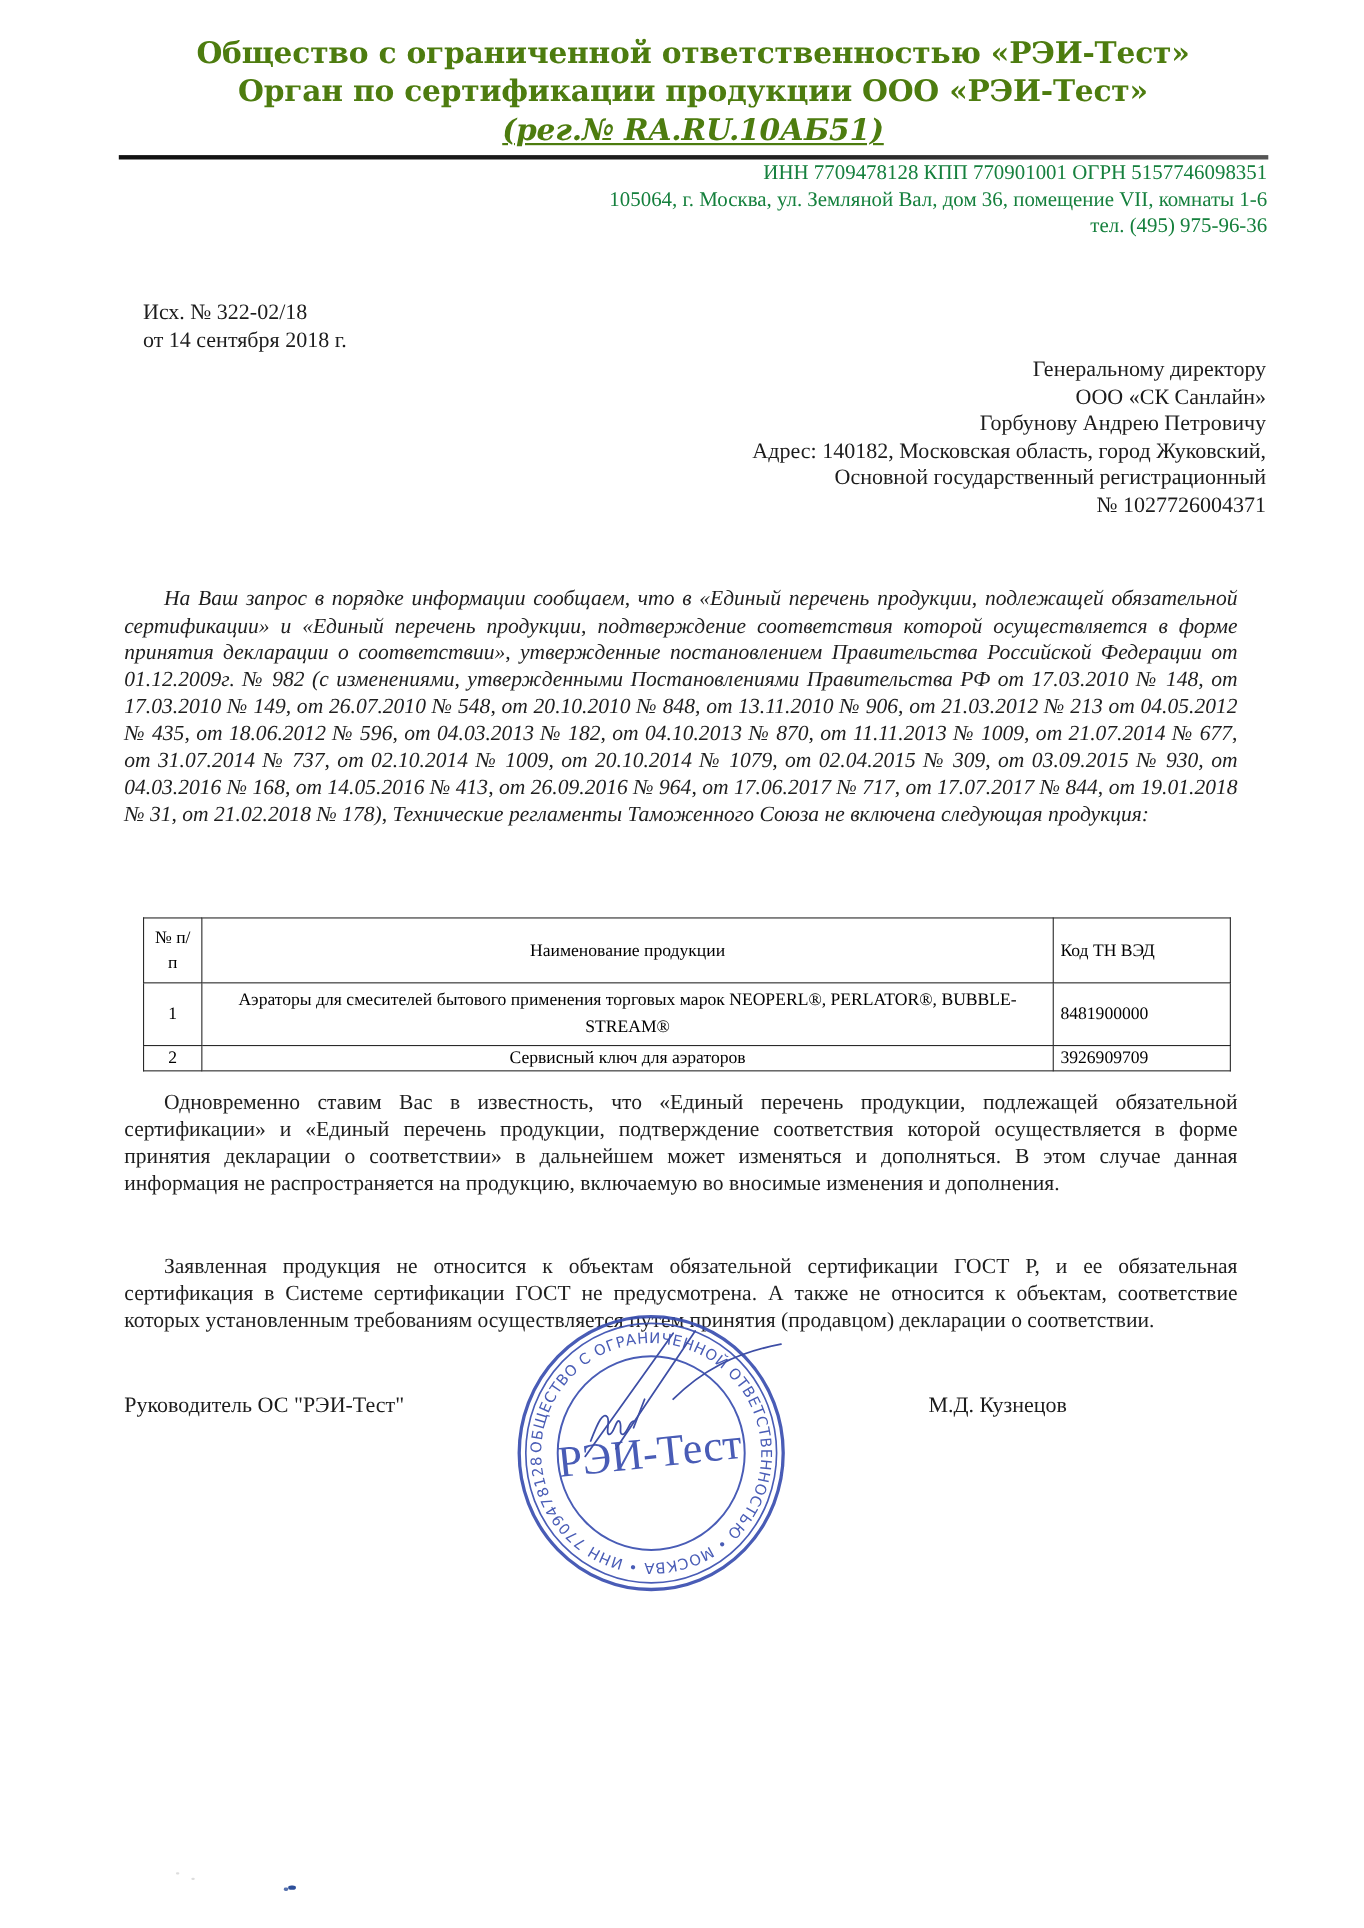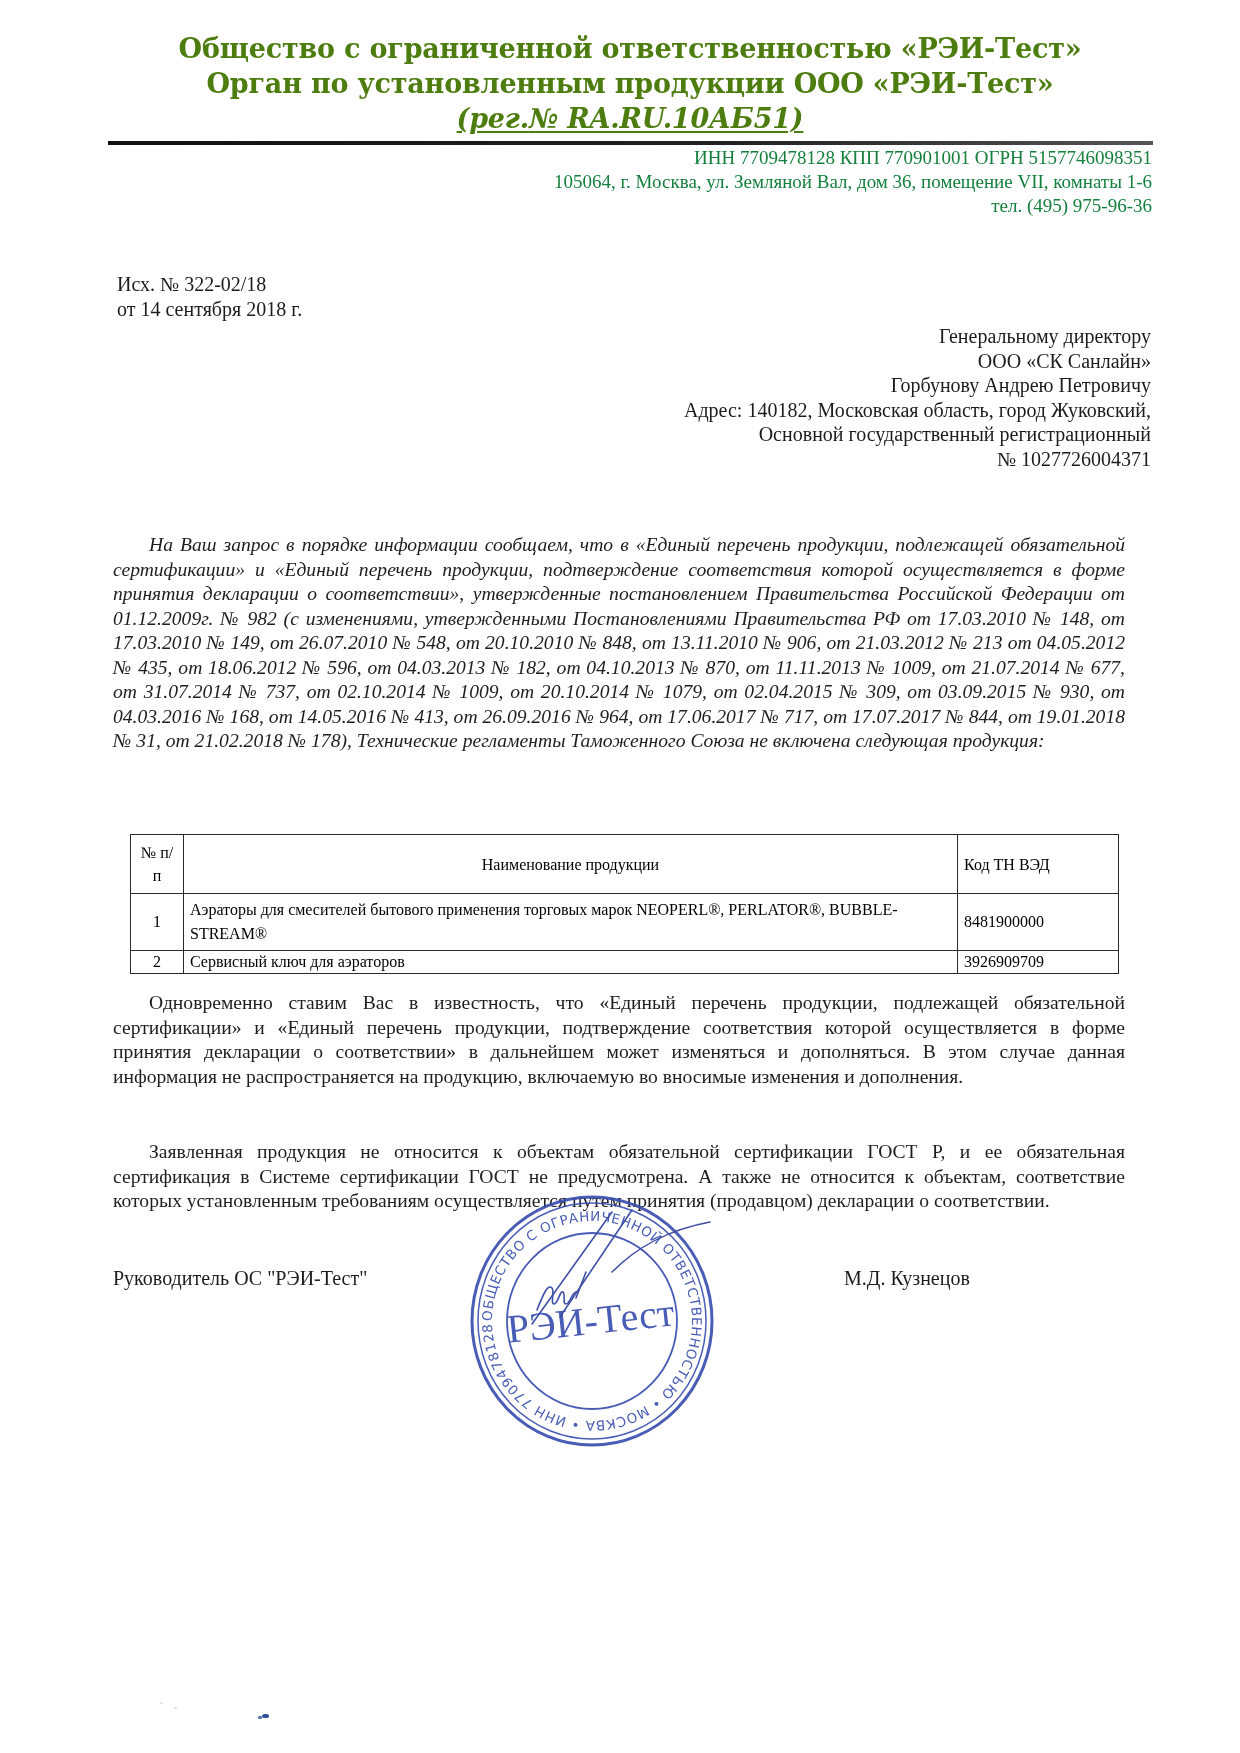--- a/index.html
+++ b/index.html
@@ -62,21 +62,21 @@
       white-space: nowrap;
       color: #15803d;
     }
     .lh-info-1 { top: 146px; }
     .lh-info-2 { top: 170px; }
     .lh-info-3 { top: 194px; }
 
     
     .ref {
       position: absolute;
-      left: 117px;
+      left: 130px;
       top: 272px;
       font-size: 20px;
       line-height: 25px;
       white-space: nowrap;
     }
 
     
     .addressee {
       position: absolute;
       right: 89px;
@@ -121,21 +121,21 @@
       border: 1.6px solid #2a2a2a;
       padding: 0 6px;
       font-weight: normal;
       vertical-align: middle;
     }
     .prod-table th {
       height: 58px;
       line-height: 23px;
     }
     .col-num { width: 40px; text-align: center; }
-    .col-name { text-align: left; }
+    .col-name { text-align: center; }
     .col-name.th-center { text-align: center; }
     .col-code { width: 148px; text-align: left; }
     .row1 td { height: 56px; line-height: 24px; }
     .row2 td { height: 22px; line-height: 22px; }
 
     
     .sig-role {
       position: absolute;
       left: 113px;
       top: 1267px;
@@ -166,21 +166,21 @@
       background: #2d4f9a;
       border-radius: 40%;
     }
   </style>
 </head>
 <body>
 
 <div class="page">
 
   <div class="lh-title lh-line1">Общество с ограниченной ответственностью «РЭИ-Тест»</div>
-  <div class="lh-title lh-line2">Орган по установленным продукции ООО «РЭИ-Тест»</div>
+  <div class="lh-title lh-line2">Орган по сертификации продукции ООО «РЭИ-Тест»</div>
   <div class="lh-title lh-line3"><span>(рег.№ RA.RU.10АБ51)</span></div>
   <div class="lh-rule"></div>
   <div class="lh-info lh-info-1">ИНН 7709478128 КПП 770901001 ОГРН 5157746098351</div>
   <div class="lh-info lh-info-2">105064,  г. Москва, ул. Земляной Вал, дом 36, помещение VII, комнаты 1-6</div>
   <div class="lh-info lh-info-3">тел. (495) 975-96-36</div>
 
   <div class="ref">
     <div>Исх. № 322-02/18</div>
     <div>от 14 сентября 2018 г.</div>
   </div>

